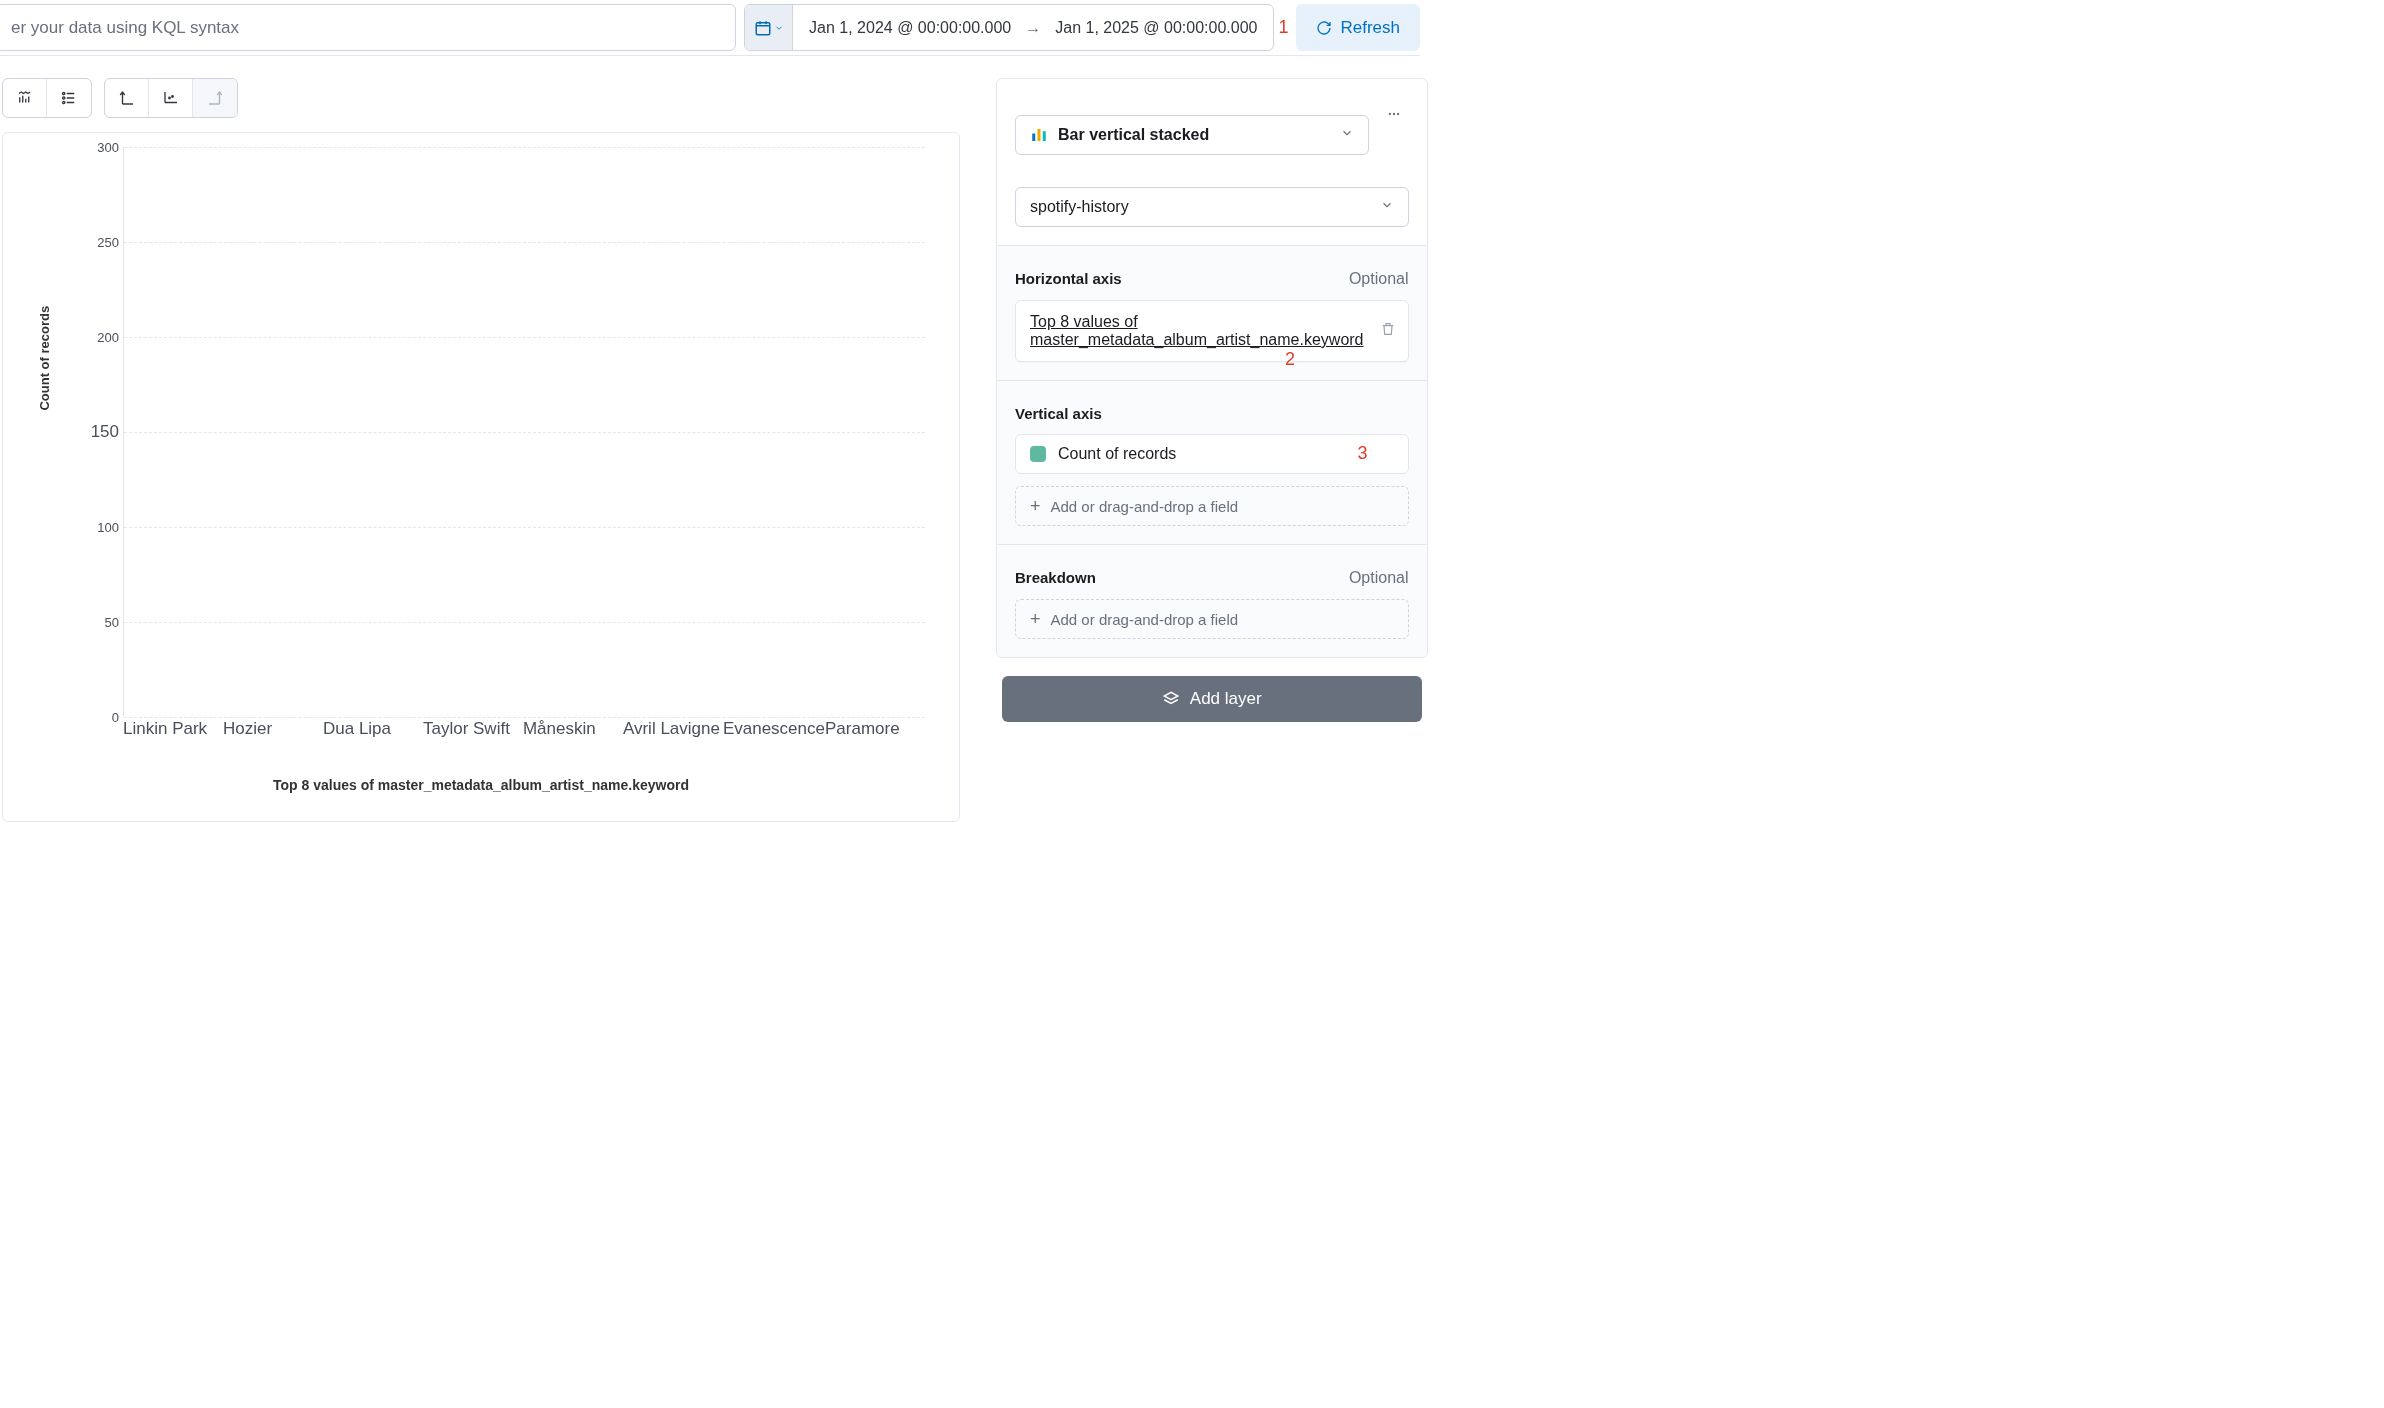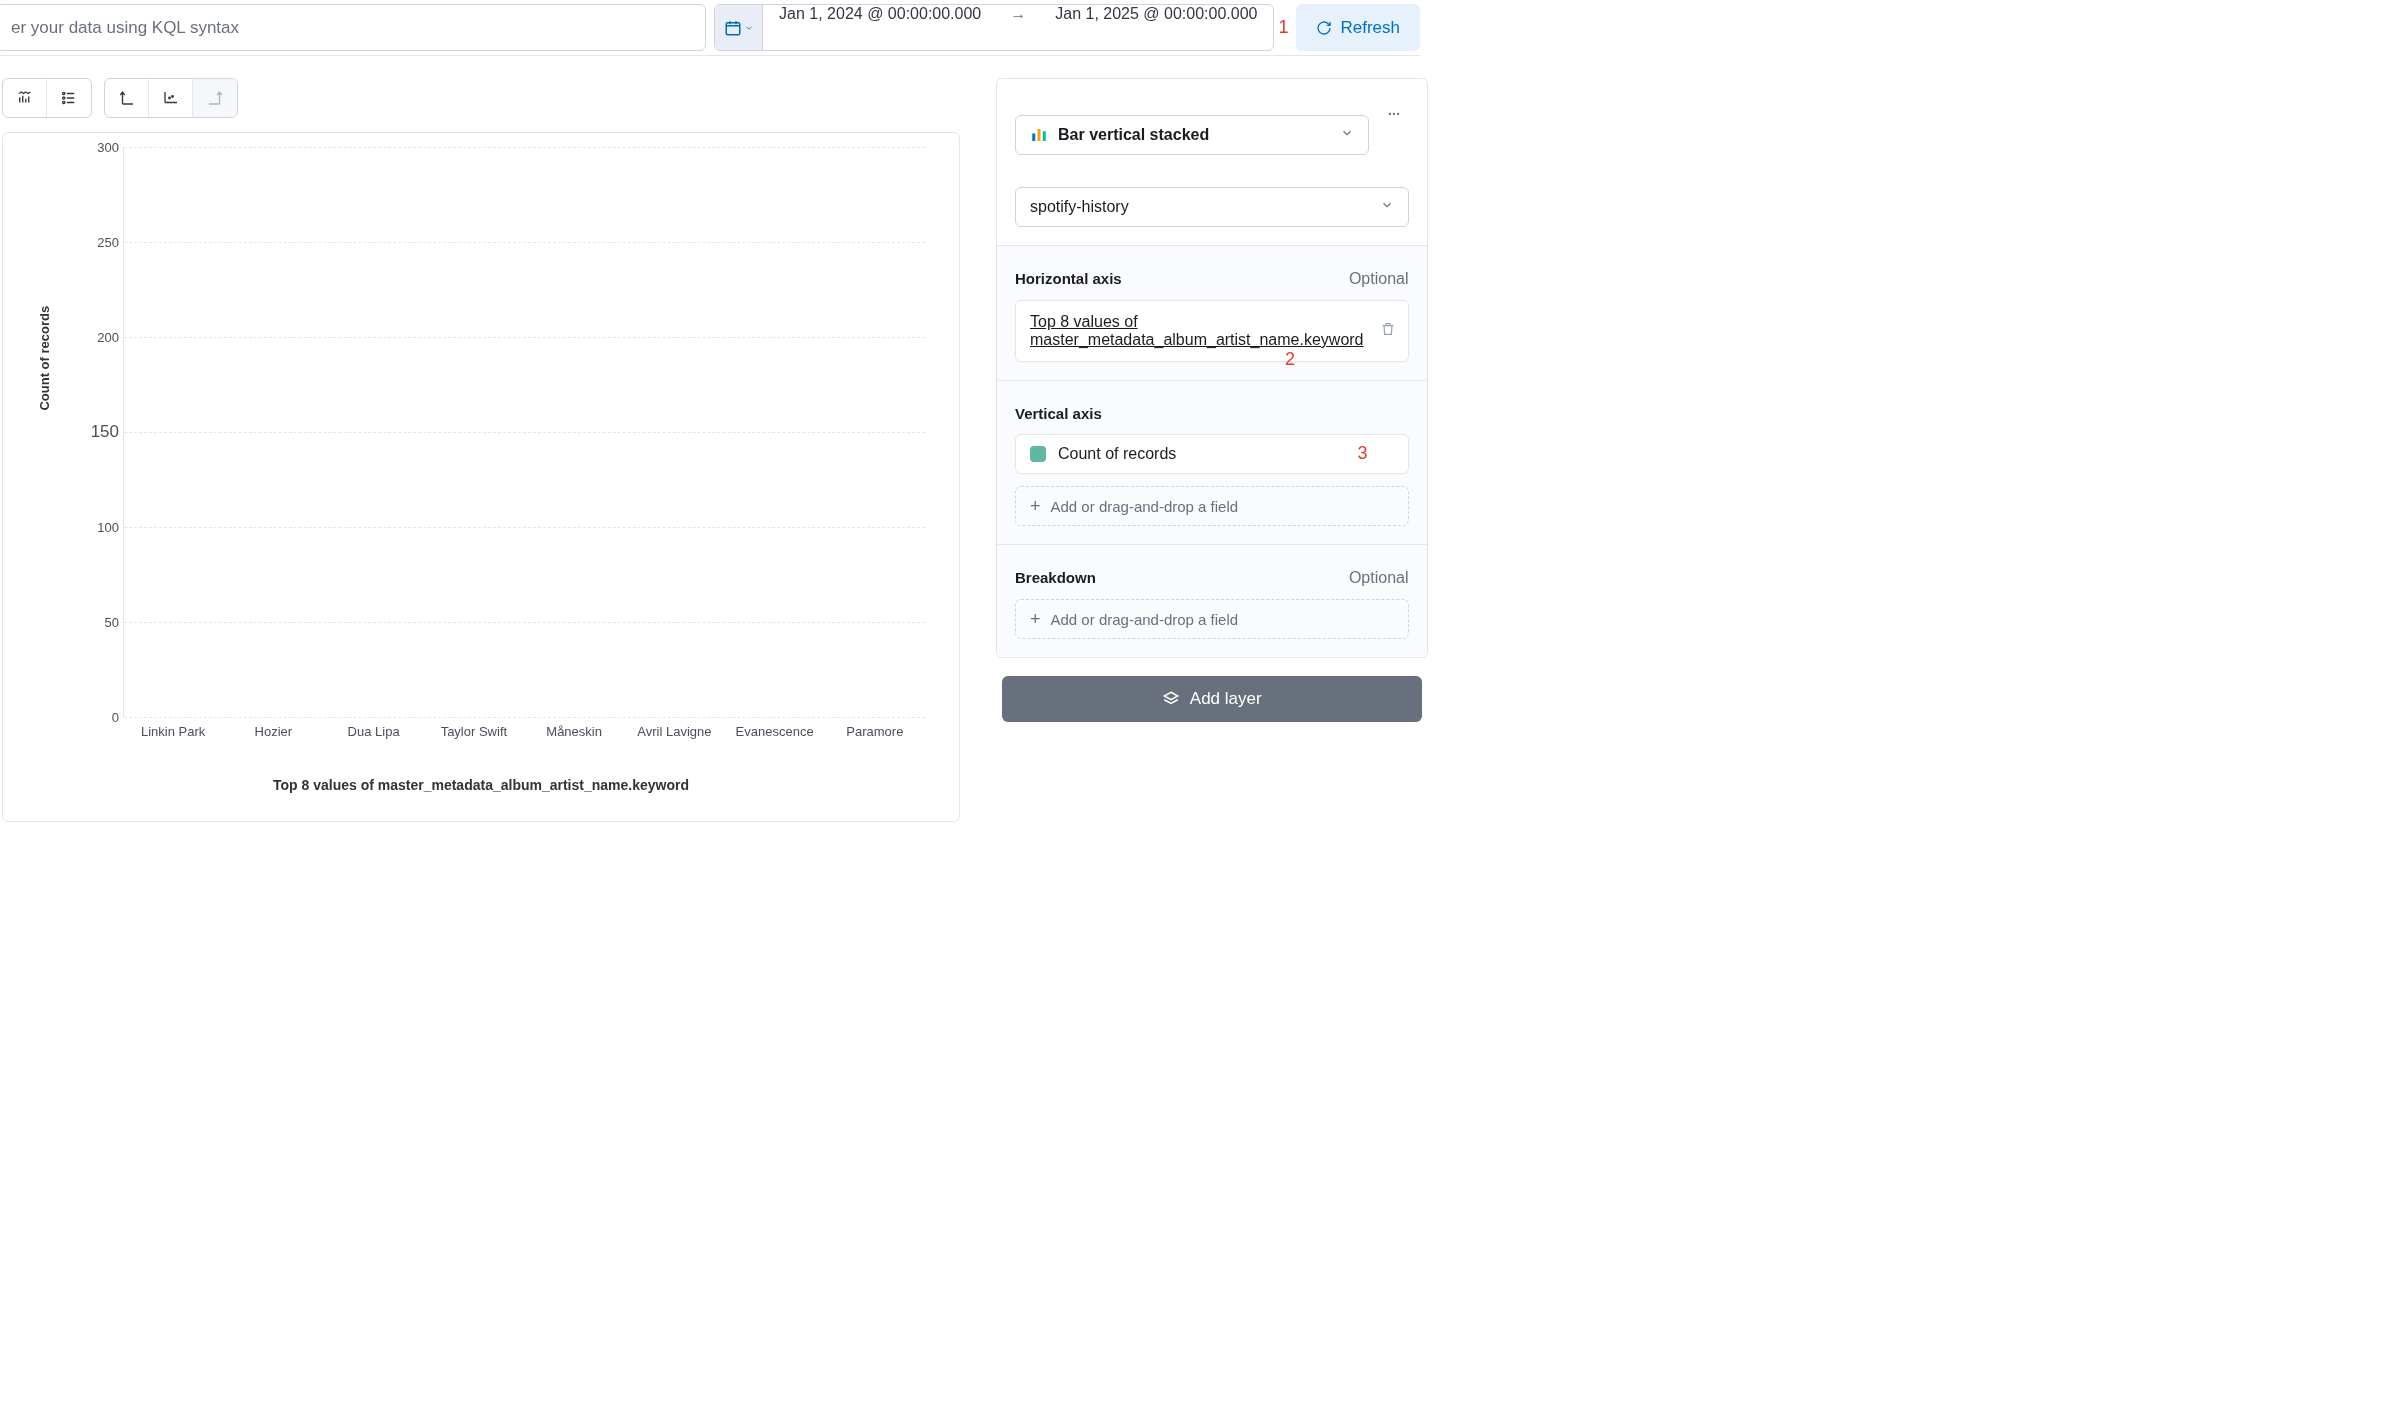--- a/index.html
+++ b/index.html
@@ -53,22 +53,22 @@
     justify-content: center;
     width: 48px;
     background: #e9eef6;
     border-right: 1px solid #cdd3df;
     color: #006bb4;
     gap: 2px;
   }
   .cal-btn svg { width: 18px; height: 18px; }
   .date-range {
     display: flex;
-    align-items: flex-start;
-    gap: 29px;
+    align-items: center;
+    gap: 14px;
     padding: 0 16px;
     color: #343741;
     font-size: 16px;
   }
   .arrow { color: #69707d; }
   .refresh-btn {
     display: flex;
     align-items: center;
     gap: 8px;
     background: #e6f1fb;
@@ -187,22 +187,22 @@
   }
   .xticks {
     position: absolute;
     left: 56px;
     right: 10px;
     bottom: -2px;
     display: flex;
   }
   .xtick {
     flex: 1 1 0;
-    text-align: center;
-    font-size: 13px;
+    text-align: left;
+    font-size: 17px;
     color: #4a4f5a;
   }
   .x-axis-title {
     text-align: center;
     font-size: 14px;
     font-weight: 700;
     margin-top: 40px;
     color: #333;
   }
 

